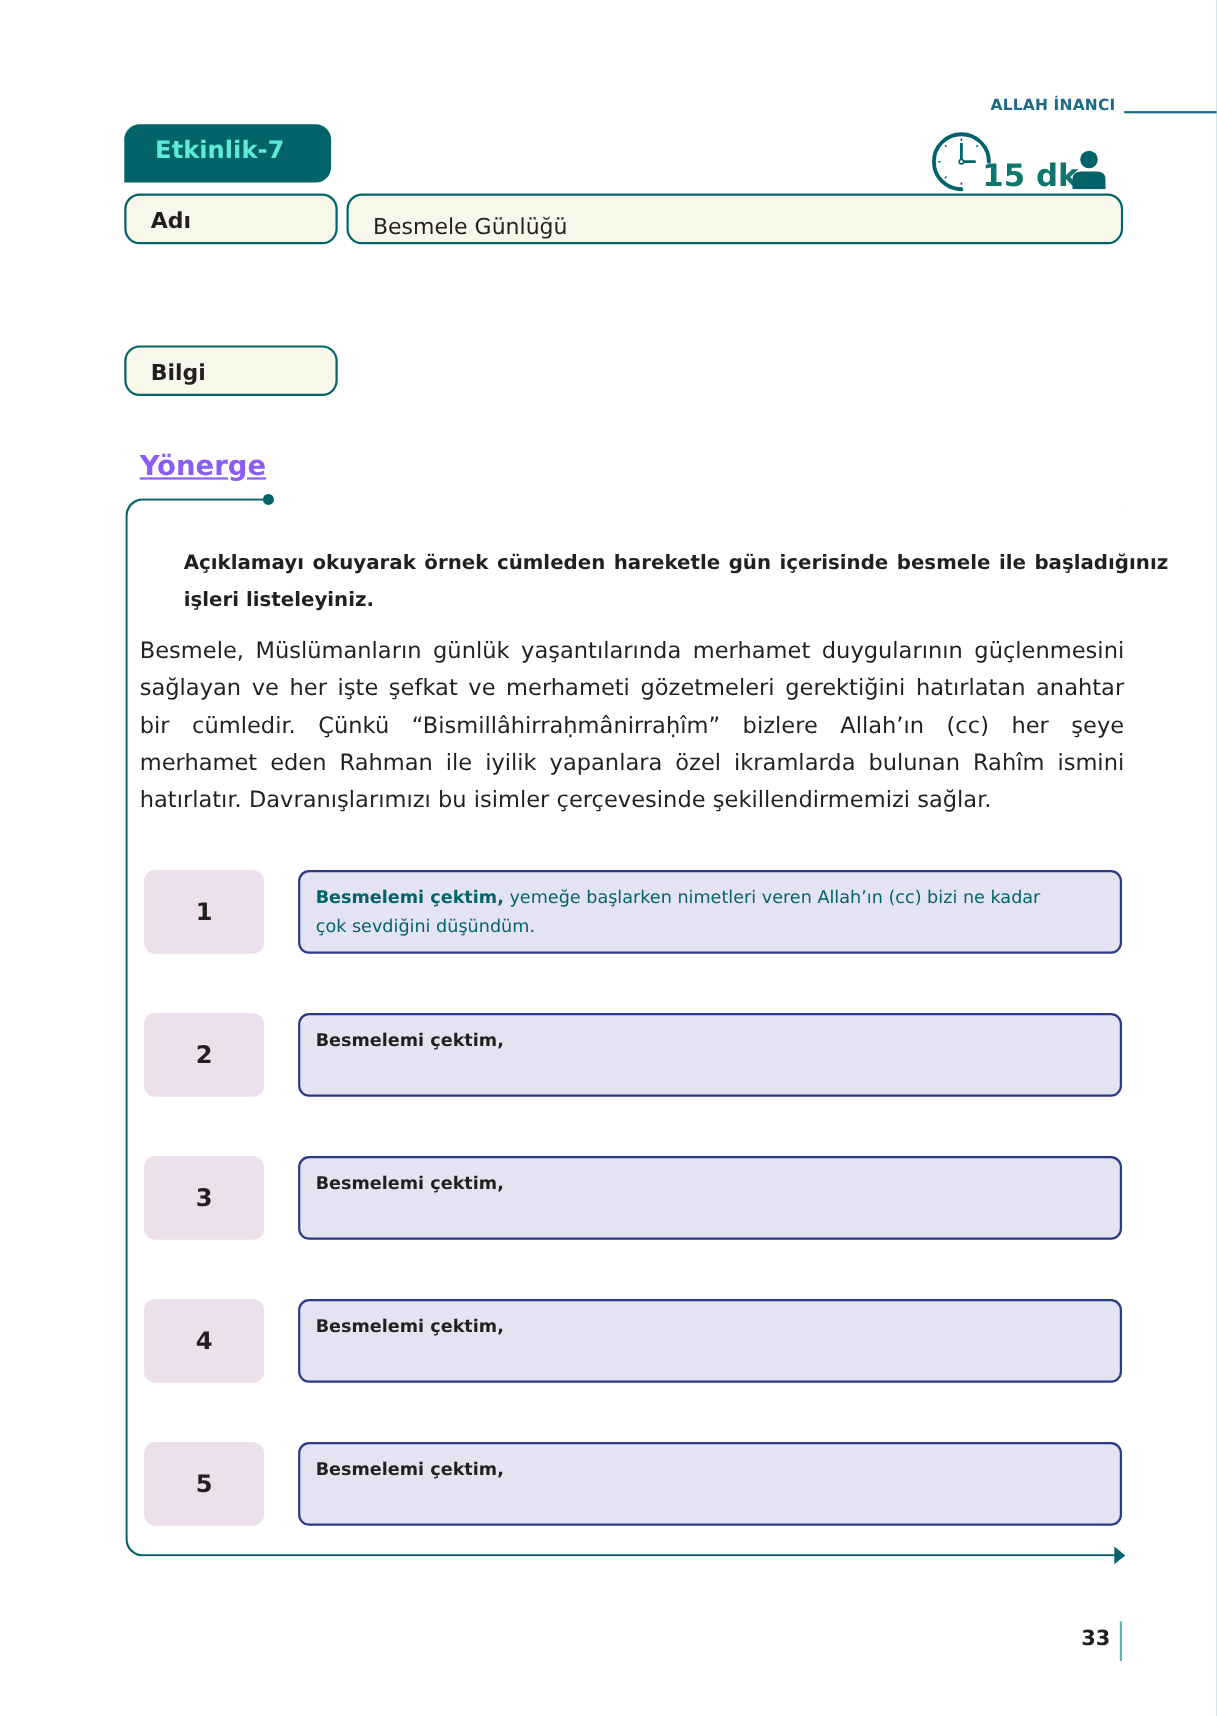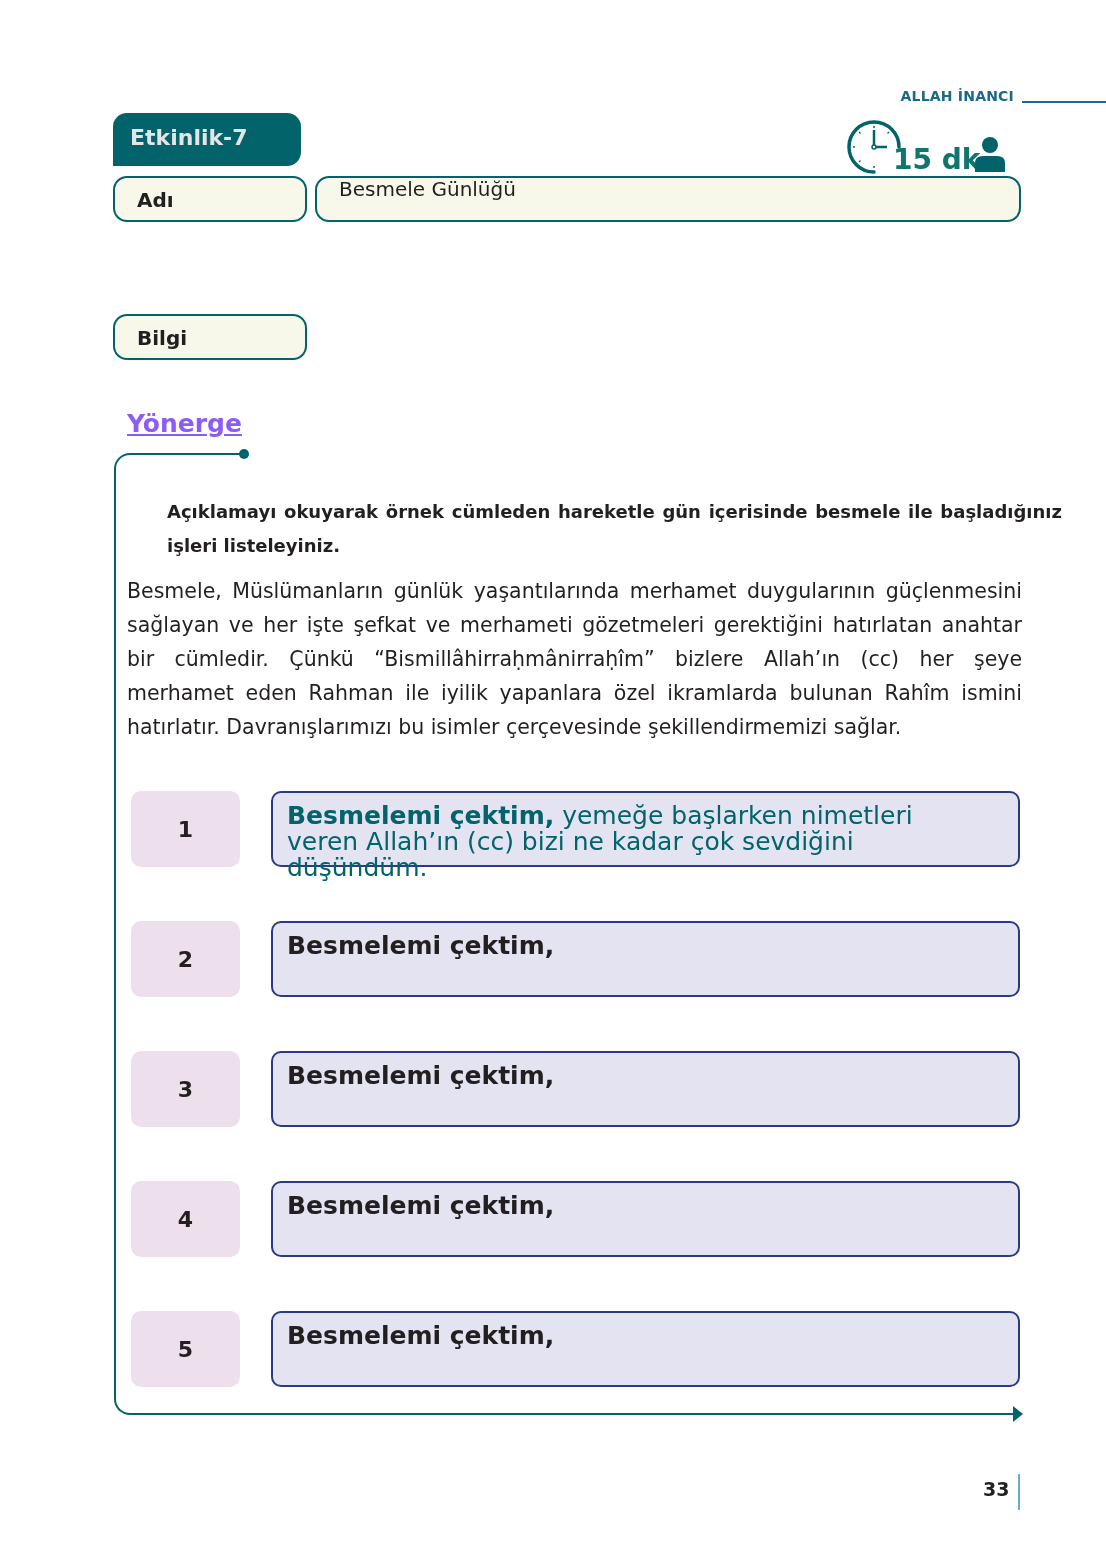--- a/index.html
+++ b/index.html
@@ -3,44 +3,44 @@
 <meta charset="utf-8">
 <style>
   * { box-sizing: border-box; margin: 0; padding: 0; }
   html, body { width: 1106px; height: 1560px; background: #ffffff; }
   body { position: relative; font-family: "DejaVu Sans", sans-serif; color: #231f20; overflow: hidden; }
 
   .running-head { position: absolute; top: 47px; right: 0; display: flex; align-items: flex-end; margin-top: 40px; }
   .running-head .rh-text { font-size: 14px; font-weight: bold; color: #1b6a8a; letter-spacing: 0.2px; line-height: 18px; }
   .running-head .rh-line { width: 84px; height: 2px; background: #1b6a8a; margin-left: 8px; margin-bottom: 2px; }
 
-  .activity-tab { position: absolute; left: 113px; top: 113px; width: 188px; height: 53px; background: #02636a; border-radius: 14px 14px 14px 0; color: #e5e5e5; font-weight: bold; font-size: 22px; padding-left: 17px; line-height: 50px; }
+  .activity-tab { position: absolute; left: 113px; top: 113px; width: 188px; height: 53px; background: #02636a; border-radius: 14px 14px 14px 0; color: #5eead4; font-weight: bold; font-size: 22px; padding-left: 28px; line-height: 50px; }
 
   .time-wrap { position: absolute; left: 845px; top: 118px; width: 170px; height: 58px; }
   .time-wrap svg.clock { position: absolute; left: 0; top: 0; }
   .time-wrap .time-text { position: absolute; left: 48px; top: 28px; font-size: 28px; font-weight: bold; color: #0f766e; line-height: 28px; }
   .time-wrap svg.person { position: absolute; left: 128px; top: 18px; }
 
   .info-row { position: absolute; left: 113px; width: 908px; display: flex; }
   .info-label { width: 194px; border: 2px solid #02636a; border-radius: 14px; background: #f7f7ea; font-weight: bold; font-size: 20px; padding-left: 22px; display: flex; align-items: flex-start; padding-top: 10px; }
-  .info-value { margin-left: 8px; flex: 1; border: 2px solid #02636a; border-radius: 14px; background: #f7f7ea; font-size: 20px; padding-left: 22px; padding-top: 0; line-height: 23px; }
+  .info-value { margin-left: 8px; flex: 1; border: 2px solid #02636a; border-radius: 14px; background: #f7f7ea; font-size: 20px; padding-left: 22px; padding-top: 17px; line-height: 23px; }
 
   .section-title { position: absolute; left: 127px; top: 409px; font-size: 25px; font-weight: bold; color: #8b5cf6; text-decoration: underline; }
 
   .frame { position: absolute; left: 114px; top: 453px; width: 905px; height: 962px; border-left: 2px solid #02636a; border-top: 2px solid #02636a; border-bottom: 2px solid #02636a; border-radius: 16px 0 0 16px; border-right: none; }
   .frame-top-cover { position: absolute; left: 245px; top: 440px; width: 800px; height: 20px; background: #fff; }
   .frame-dot { position: absolute; left: 239px; top: 449px; width: 10px; height: 10px; border-radius: 50%; background: #02636a; }
   .frame-arrow { position: absolute; left: 1013px; top: 1406px; width: 0; height: 0; border-top: 8px solid transparent; border-bottom: 8px solid transparent; border-left: 10px solid #02636a; }
 
   .instruction { position: absolute; left: 127px; top: 495px; width: 895px; font-size: 18px; font-weight: bold; line-height: 34px; text-align: justify; text-align-last: left; margin-left: 40px; }
   .paragraph { position: absolute; left: 127px; top: 574px; width: 895px; font-size: 20.5px; line-height: 34px; text-align: justify; color: #231f20; }
 
   .list-row { position: absolute; left: 131px; width: 890px; height: 77px; }
   .num-box { position: absolute; left: 0; top: 0; width: 109px; height: 76px; background: #ede0ec; border-radius: 10px; font-weight: bold; font-size: 22px; display: flex; align-items: center; justify-content: center; }
-  .entry-box { position: absolute; left: 140px; top: 0; width: 749px; height: 76px; background: #e4e3f1; border: 2px solid #2b3a86; border-radius: 10px; padding: 10px 14px; font-size: 25px; line-height: 26px; }
+  .entry-box { position: absolute; left: 140px; top: 0; width: 749px; height: 76px; background: #e4e3f1; border: 2px solid #2b3a86; border-radius: 10px; padding: 10px 14px; font-size: 16px; line-height: 26px; }
   .entry-box .lead { font-weight: bold; }
   .entry-box.example .lead { color: #02636a; }
   .entry-box.example .rest { color: #02636a; }
 
   .page-number { position: absolute; left: 983px; top: 1478px; font-size: 19px; font-weight: bold; }
   .page-bar { position: absolute; left: 1018px; top: 1474px; width: 2px; height: 36px; background: #6aafc1; }
 </style>
 </head>
 <body>
 

